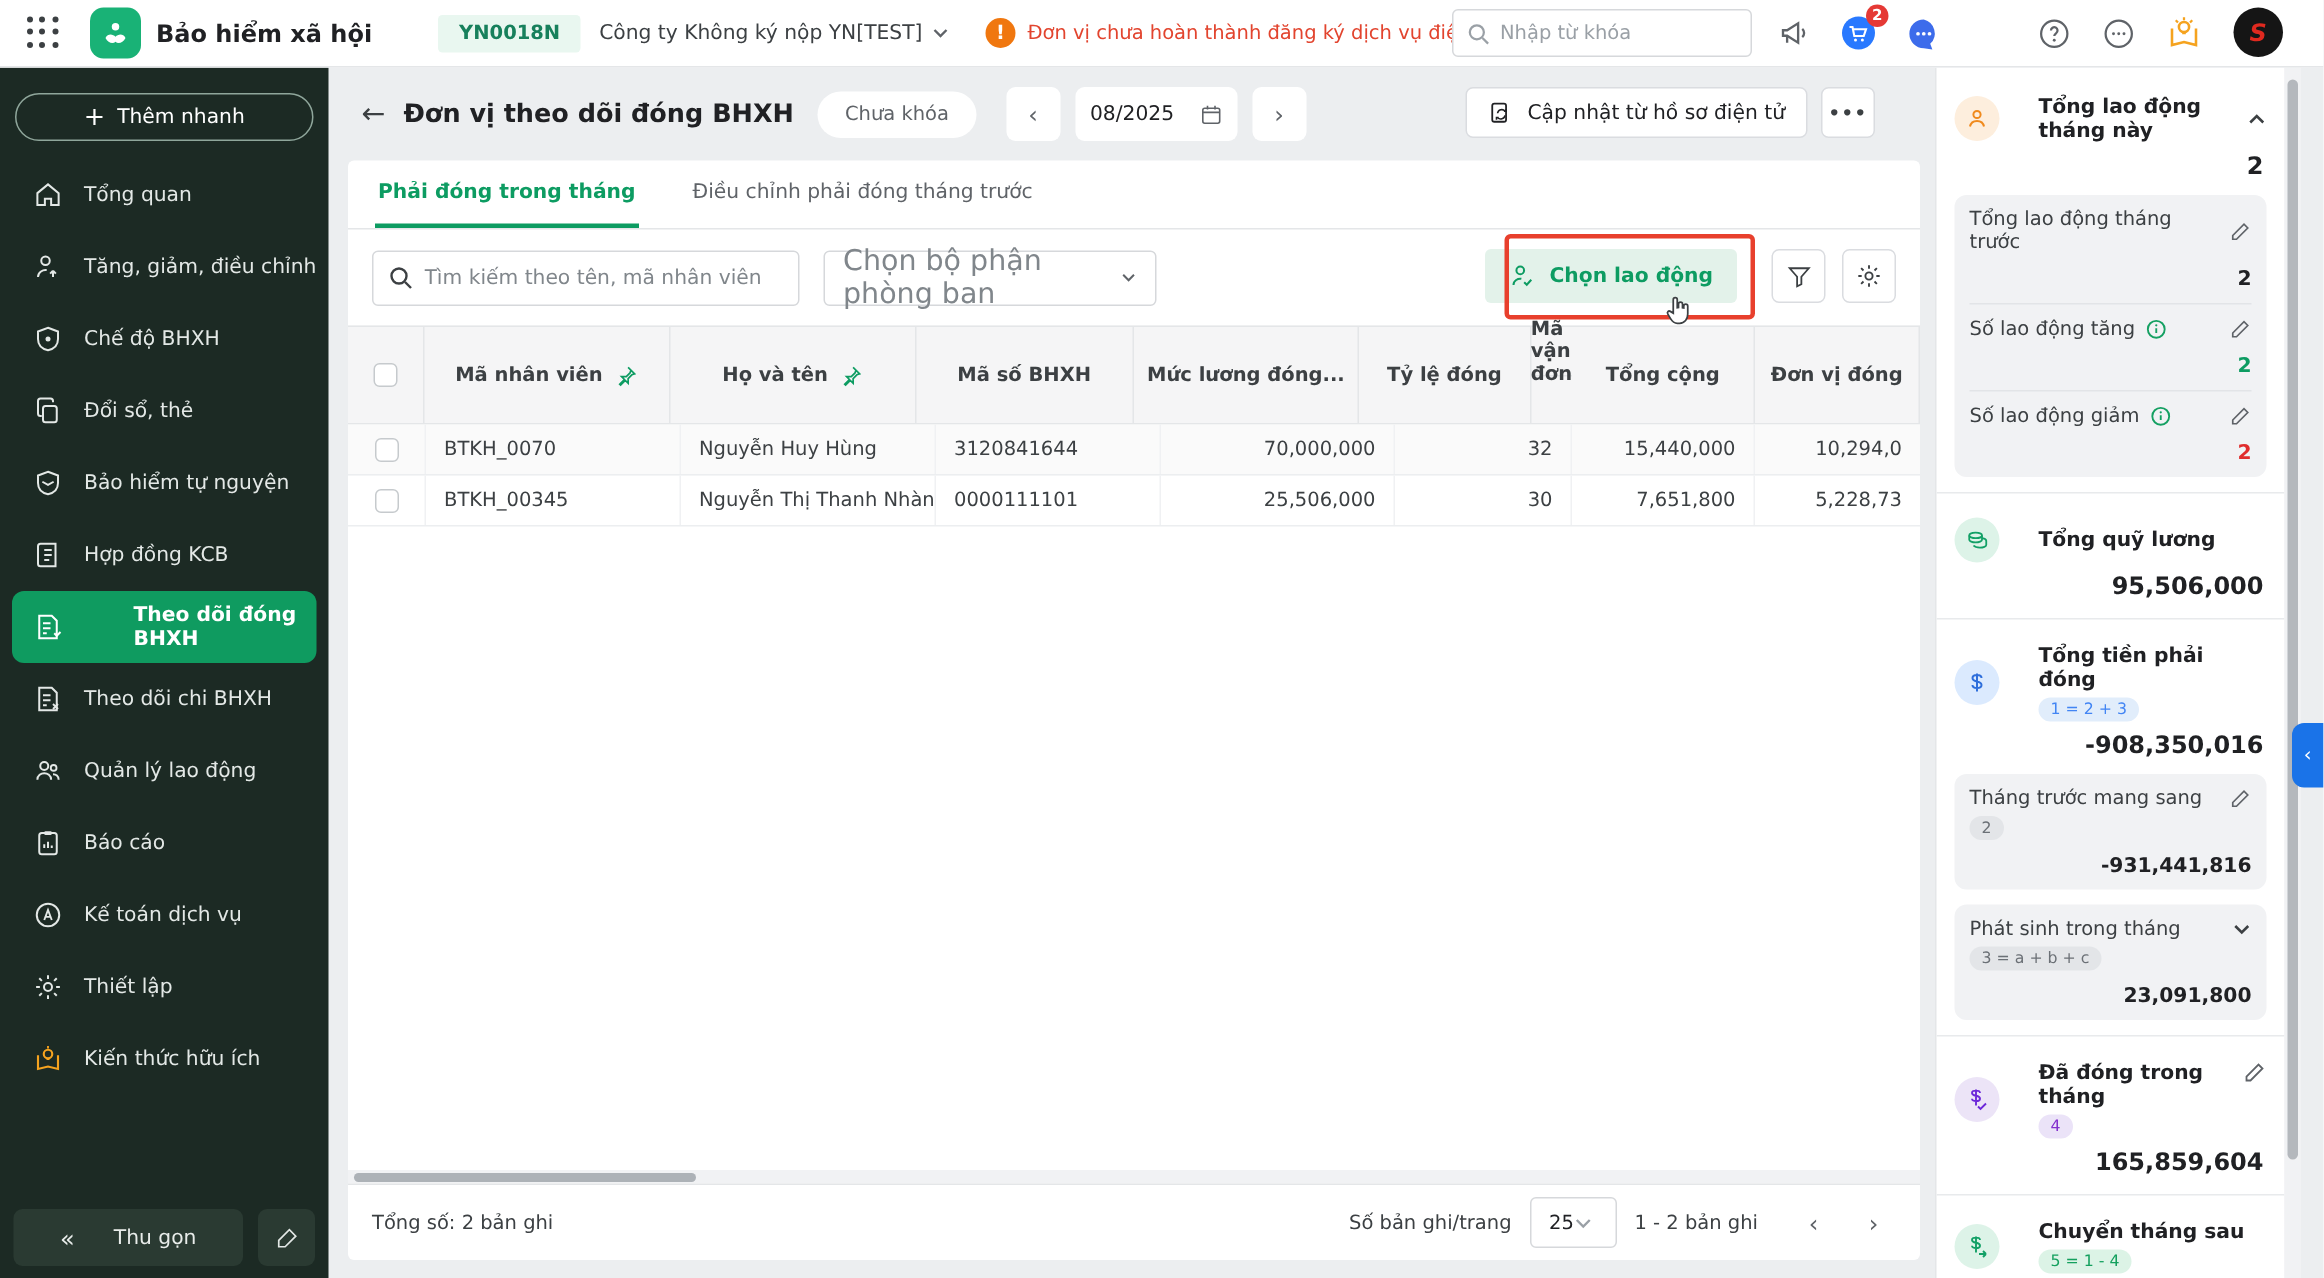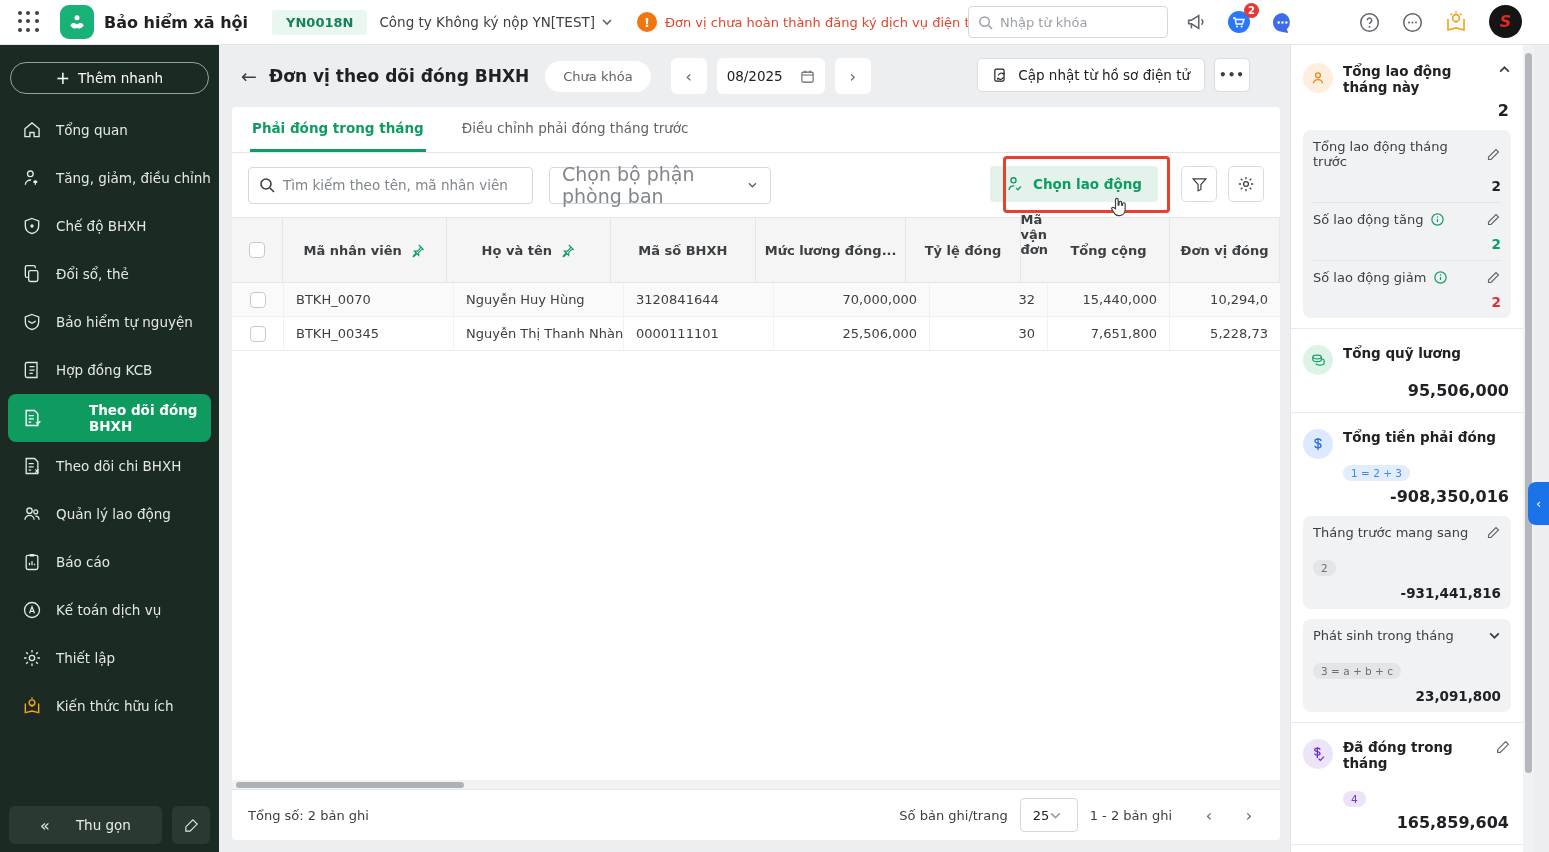--- a/index.html
+++ b/index.html
@@ -6,21 +6,21 @@
   html,body { width:1549px; height:852px; overflow:hidden; }
   body { font-family:"DejaVu Sans","Liberation Sans",sans-serif; font-size:13px; color:#3c4043; background:#eceef0; position:relative; }
   svg { display:block; }
 
   
   .topbar { position:absolute; left:0; top:0; width:1549px; height:45px; background:#fff; border-bottom:1px solid #e4e6e8; display:flex; align-items:center; z-index:30; }
   .grid-icon { width:22px; height:22px; margin-left:18px; display:grid; grid-template-columns:repeat(3,1fr); gap:3px; cursor:pointer; }
   .grid-icon i { width:4px; height:4px; background:#3c4043; border-radius:50%; }
   .logo { width:34px; height:34px; border-radius:9px; background:#19b276; margin-left:20px; display:flex; align-items:center; justify-content:center; }
   .brand { font-size:16px; font-weight:bold; color:#202124; margin-left:10px; }
-  .code-badge { margin-left:24px; background:#e9f7f0; color:#17805c; font-weight:bold; font-size:13px; padding:5px 14px; border-radius:3px; }
+  .code-badge { margin-left:44px; background:#e9f7f0; color:#17805c; font-weight:bold; font-size:13px; padding:5px 14px; border-radius:3px; }
   .company { margin-left:12px; font-size:13.5px; color:#3c4043; display:flex; align-items:center; gap:6px; cursor:pointer; }
   .alert { margin-left:24px; display:flex; align-items:center; gap:8px; }
   .alert-ico { width:20px; height:20px; border-radius:50%; background:#f0770f; color:#fff; font-weight:bold; font-size:13px; display:flex; align-items:center; justify-content:center; }
   .alert-text { color:#e2442e; font-size:13px; }
   .alert-link { color:#0b7a4f; font-weight:bold; text-decoration:underline; cursor:pointer; margin-left:2px; }
   .top-search { position:absolute; left:968px; top:6px; width:200px; height:32px; border:1px solid #d6d8db; border-radius:4px; display:flex; align-items:center; padding:0 9px; gap:7px; background:#fff; }
   .top-search input { border:0; outline:0; width:140px; font-size:13px; color:#3c4043; font-family:inherit; }
   .top-search input::placeholder { color:#9aa0a6; }
   .tb-ico { position:absolute; top:7px; width:30px; height:30px; display:flex; align-items:center; justify-content:center; cursor:pointer; }
   .cart-badge { position:absolute; top:-4px; right:-5px; background:#e53935; color:#fff; font-size:10px; font-weight:bold; min-width:15px; height:15px; border-radius:8px; display:flex; align-items:center; justify-content:center; padding:0 3px; }
@@ -79,34 +79,34 @@
 
   
   .hscroll { position:absolute; left:0; bottom:51px; right:0; height:9px; background:#f1f2f4; }
   .hthumb { position:absolute; left:4px; top:1.5px; width:228px; height:6px; background:#adb2b7; border-radius:3px; }
   .tfoot { position:absolute; left:0; bottom:0; right:0; height:51px; border-top:1px solid #e4e6e8; display:flex; align-items:center; padding:0 16px; font-size:13px; color:#3c4043; }
   .pp-select { width:58px; height:34px; border:1px solid #d6d8db; border-radius:4px; display:flex; align-items:center; padding:0 8px 0 12px; margin:0 12px; color:#202124; cursor:pointer; }
   .pg-arrow { width:30px; height:30px; display:flex; align-items:center; justify-content:center; font-size:16px; color:#5f6368; cursor:pointer; }
 
   
   .rpanel { position:absolute; left:1290px; top:45px; width:233px; height:807px; background:#fff; border-left:1px solid #e4e6e8; padding:10px 12px 0 12px; overflow:hidden; z-index:10; }
-  .rs-head { display:flex; align-items:flex-start; gap:10px; padding:8px 0 2px 0; }
+  .rs-head { display:flex; align-items:center; gap:26px; padding:8px 0 2px 0; }
   .rs-ico { width:30px; height:30px; border-radius:50%; display:flex; align-items:center; justify-content:center; flex:0 0 30px; }
   .rs-title { font-size:13.5px; font-weight:bold; color:#202124; flex:1; }
   .rs-value { text-align:right; font-size:16px; font-weight:bold; color:#202124; padding:4px 2px 10px 0; }
   .sub-card { background:#f1f2f4; border-radius:8px; padding:0 10px; margin-bottom:10px; }
   .sub-row { padding:9px 0 8px 0; }
   .sub-row + .sub-row { border-top:1px solid #e2e4e7; }
   .sub-top { display:flex; align-items:center; gap:7px; }
   .sub-label { font-size:13px; color:#3c4043; flex:1; display:flex; align-items:center; gap:7px; }
   .sub-val { text-align:right; font-size:13.5px; font-weight:bold; color:#202124; padding-top:9px; }
   .green { color:#0d9c62 !important; }
   .red { color:#e02d2d !important; }
   .divider { border-top:1px solid #e8eaec; margin:2px -12px 8px -12px; }
-  .fbadge { font-size:10.5px; border-radius:9px; padding:2px 8px; display:inline-block; margin-top:20px; }
+  .fbadge { font-size:10.5px; border-radius:9px; padding:2px 8px; display:inline-block; margin-top:4px; }
   .b-blue { background:#e1edfb; color:#4285f4; }
   .b-gray { background:#e3e5e8; color:#6b7076; }
   .b-purple { background:#ebe3f8; color:#8430ce; }
   .b-green { background:#dcf3e6; color:#14a05e; }
   .pencil { cursor:pointer; }
 
   .vscroll { position:absolute; left:1523px; top:45px; width:11px; height:807px; background:#f1f2f4; z-index:25; }
   .vthumb { position:absolute; left:2px; top:8px; width:7px; height:720px; background:#b4b8bd; border-radius:4px; }
   .collapse-tab { position:absolute; left:1528px; top:482px; width:21px; height:43px; background:#1a73e8; border-radius:8px 0 0 8px; display:flex; align-items:center; justify-content:center; color:#fff; font-size:13px; cursor:pointer; z-index:40; }
 </style>

